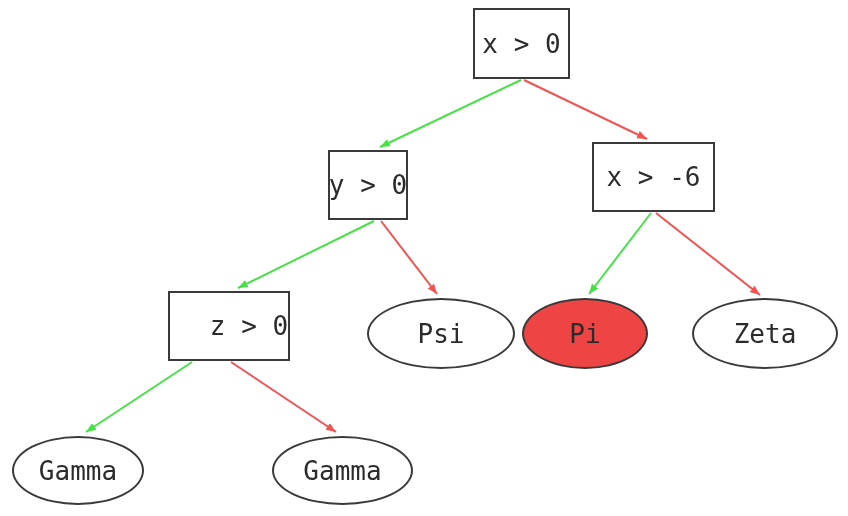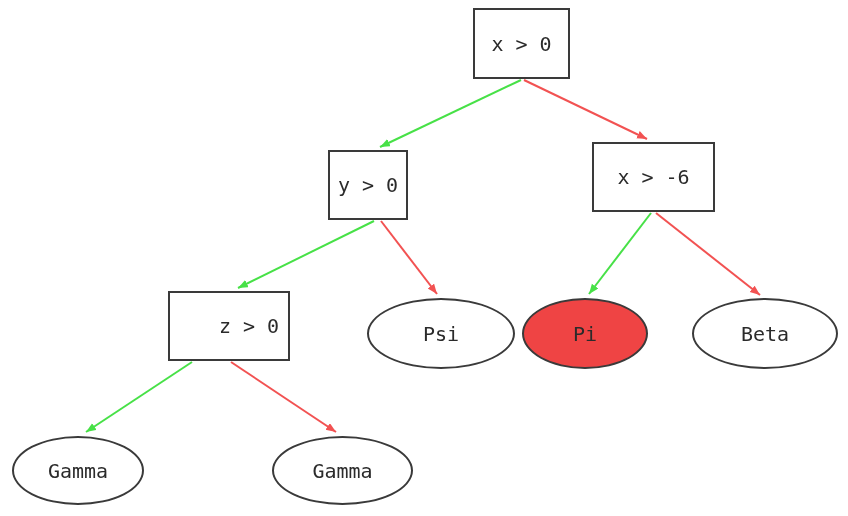--- a/index.html
+++ b/index.html
@@ -29,21 +29,21 @@
     align-items: center;
     justify-content: center;
     box-sizing: border-box;
     background: #ffffff;
     border: 2px solid #3a3a3a;
   }
   .node.ellipse {
     border-radius: 50%;
   }
   .node-label {
-    font-size: 20px;
+    font-size: 26px;
     color: #2b2b2b;
     white-space: pre;
     line-height: 1;
   }
 </style>
 </head>
 <body>
 
 <div id="tree-canvas">
   <svg id="edges-svg" viewBox="0 0 848 516" xmlns="http://www.w3.org/2000/svg">
@@ -79,21 +79,21 @@
       <div class="node rect" style="left: 168px; top: 291px; width: 122px; height: 70px; border-color: rgb(58, 58, 58); background: rgb(255, 255, 255); padding-left: 40px;">
         <span class="node-label" style="color: rgb(43, 43, 43);">z &gt; 0</span>
       </div>
       <div class="node ellipse" style="left: 367px; top: 298px; width: 148px; height: 71px; border-color: rgb(58, 58, 58); background: rgb(255, 255, 255);">
         <span class="node-label" style="color: rgb(43, 43, 43);">Psi</span>
       </div>
       <div class="node ellipse" style="left: 522px; top: 298px; width: 126px; height: 71px; border-color: rgb(58, 58, 58); background: #ef4444;">
         <span class="node-label" style="color: rgb(43, 43, 43);">Pi</span>
       </div>
       <div class="node ellipse" style="left: 692px; top: 298px; width: 146px; height: 71px; border-color: rgb(58, 58, 58); background: rgb(255, 255, 255);">
-        <span class="node-label" style="color: rgb(43, 43, 43);">Beta</span>
+        <span class="node-label" style="color: rgb(43, 43, 43);">Zeta</span>
       </div>
       <div class="node ellipse" style="left: 12px; top: 436px; width: 132px; height: 69px; border-color: rgb(58, 58, 58); background: rgb(255, 255, 255);">
         <span class="node-label" style="color: rgb(43, 43, 43);">Gamma</span>
       </div>
       <div class="node ellipse" style="left: 272px; top: 436px; width: 141px; height: 69px; border-color: rgb(58, 58, 58); background: rgb(255, 255, 255);">
         <span class="node-label" style="color: rgb(43, 43, 43);">Gamma</span>
       </div>
     </div>
 </div>
 

